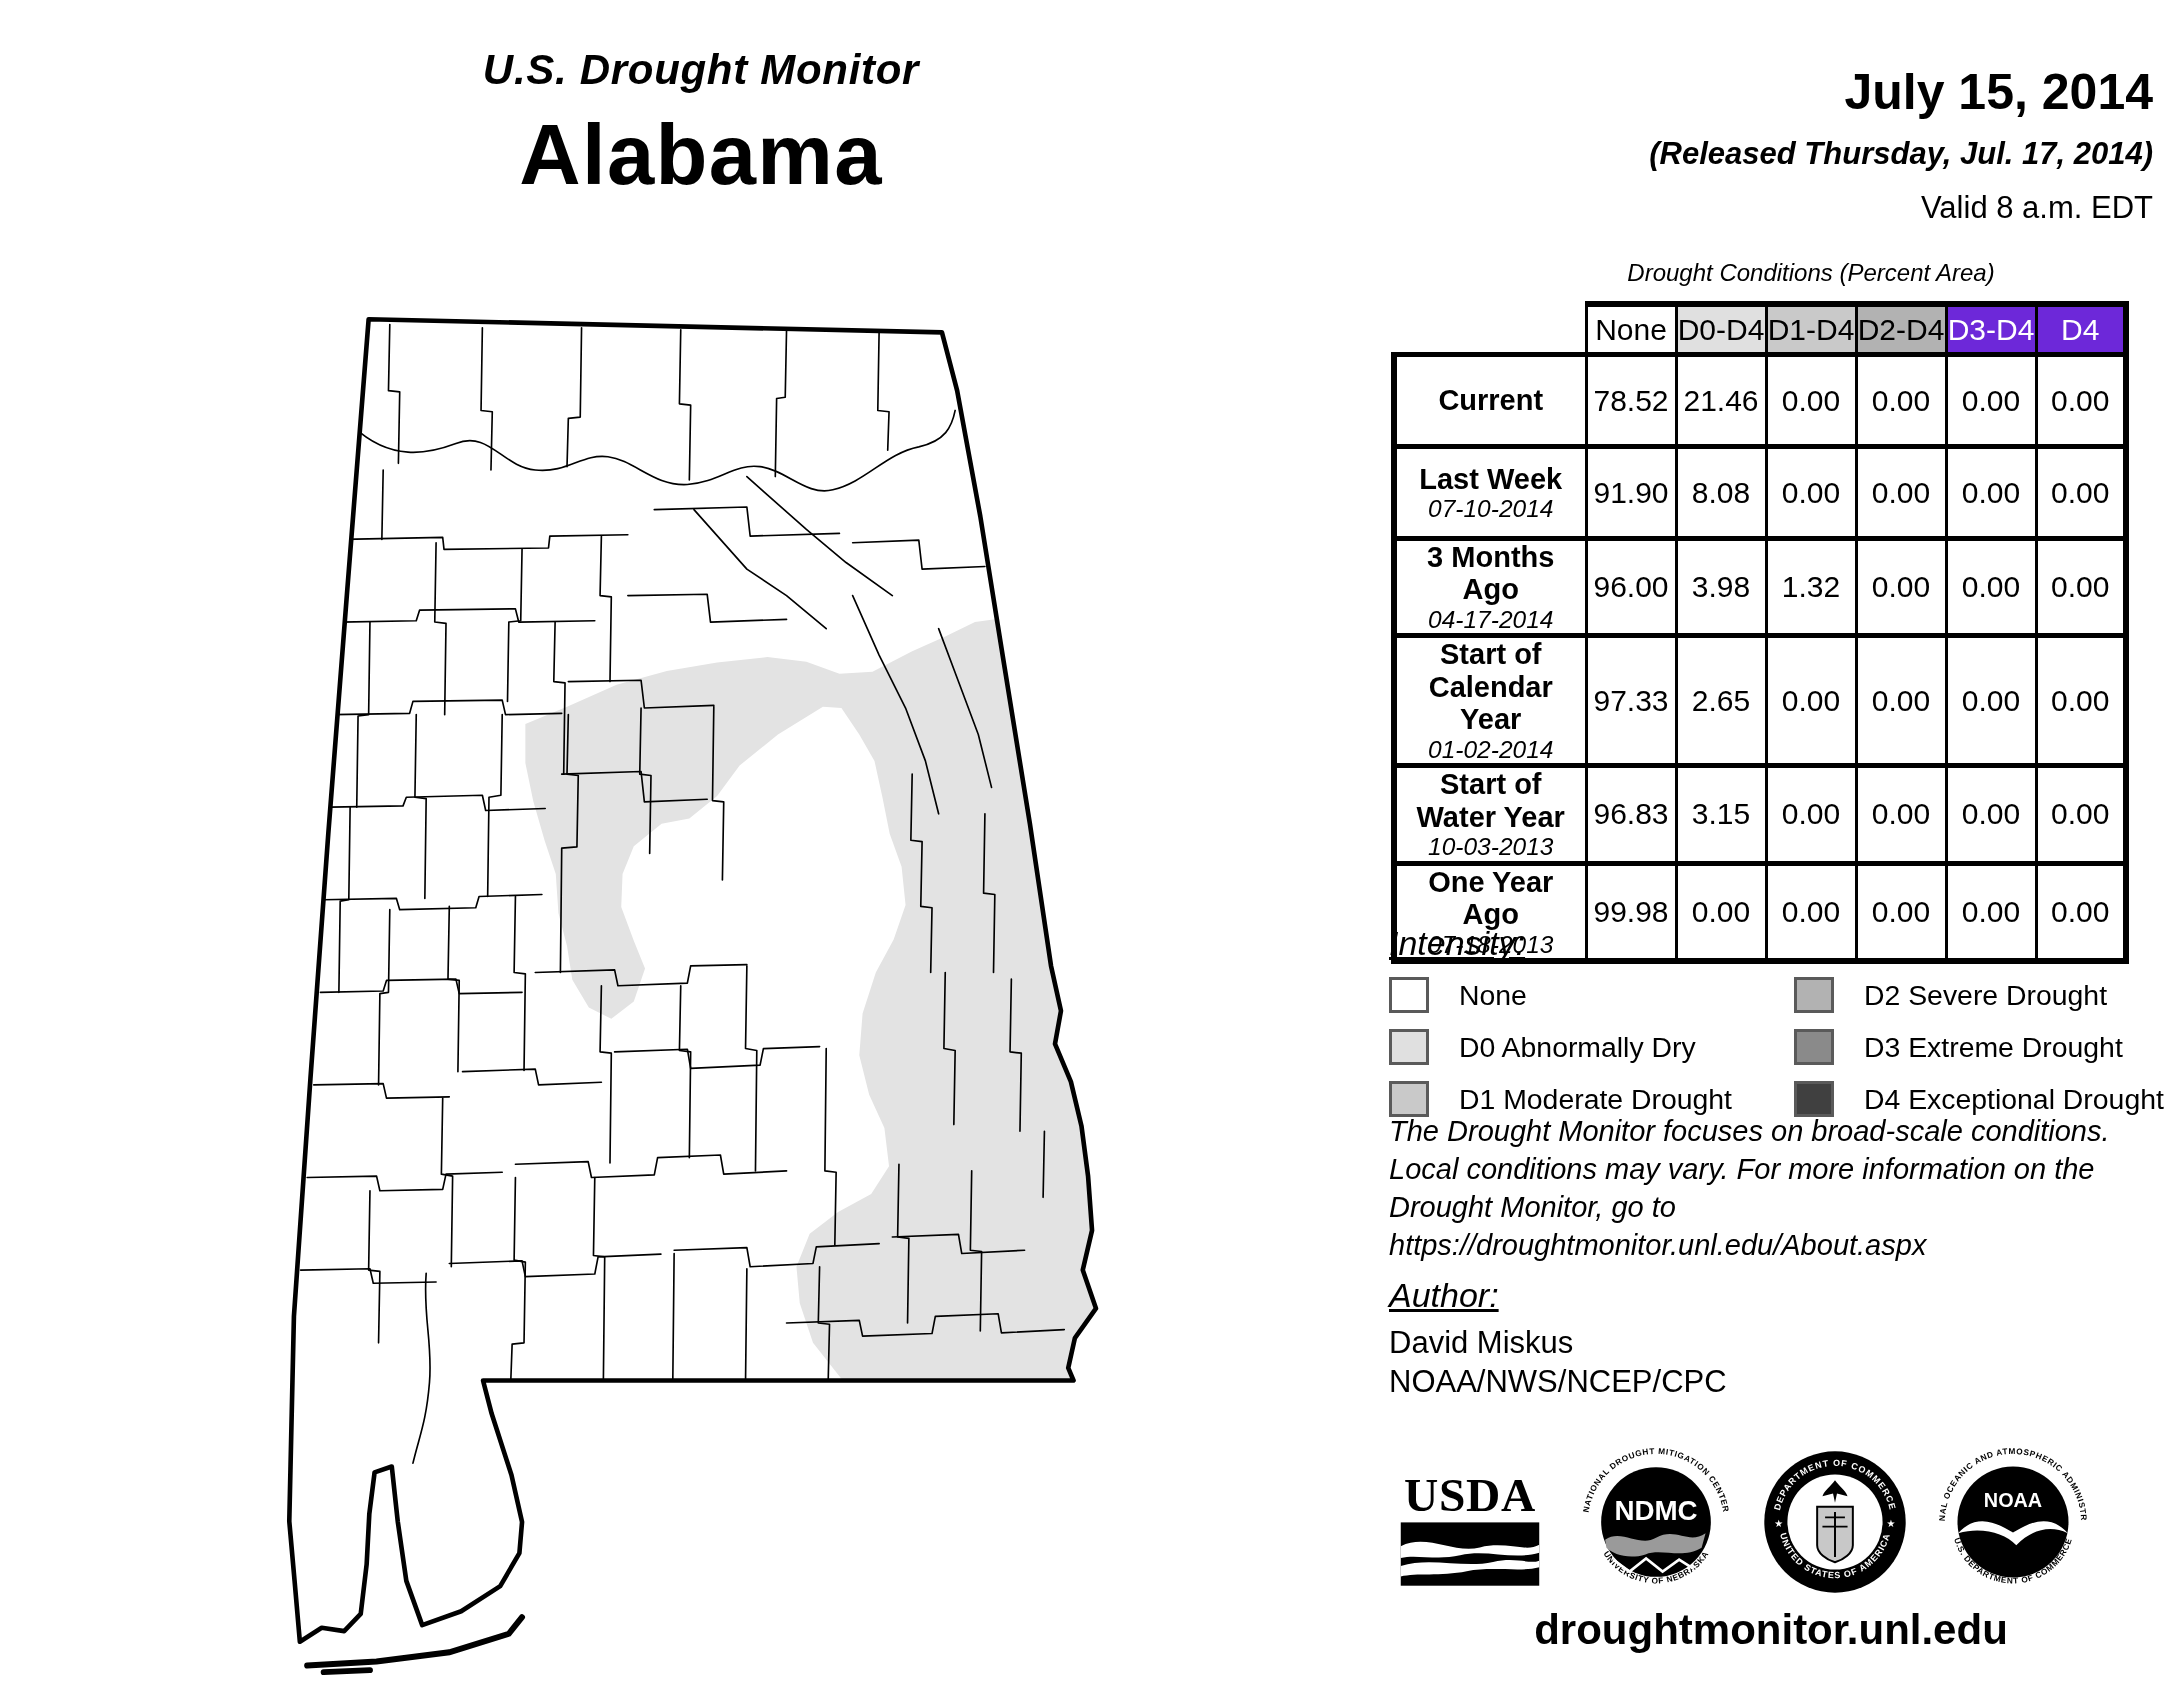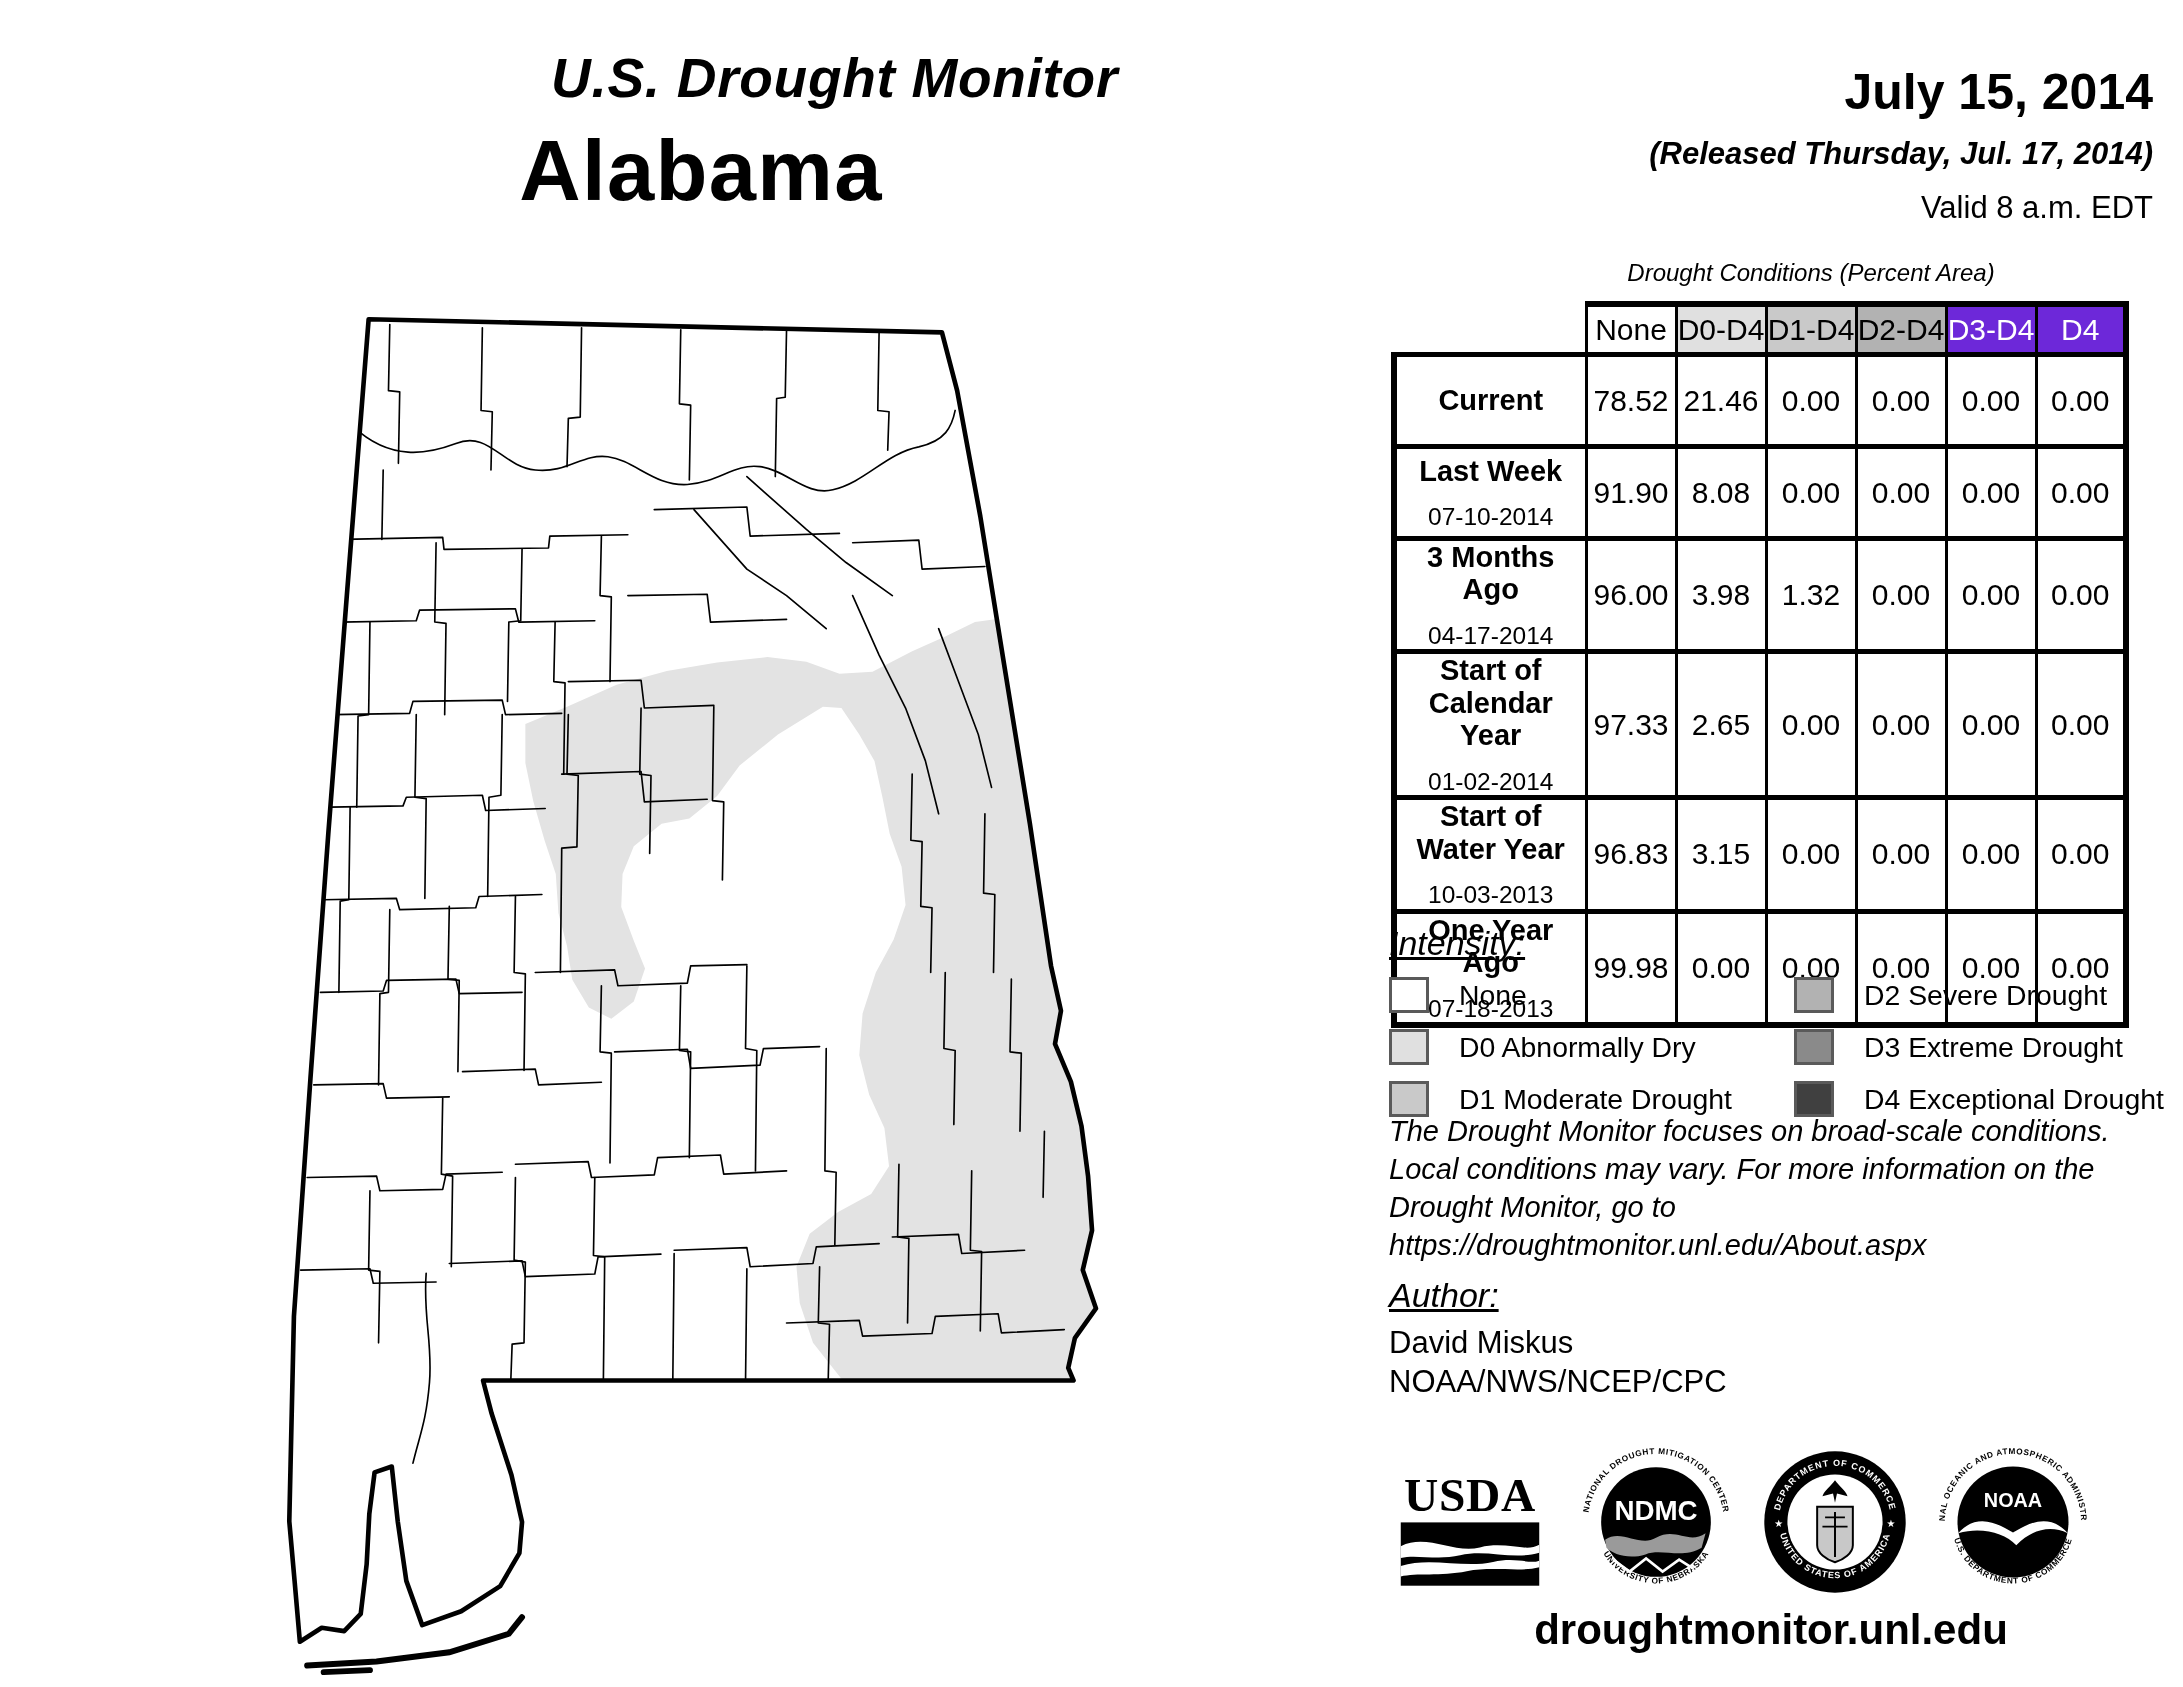--- a/index.html
+++ b/index.html
@@ -2,21 +2,21 @@
 <html style="font-size:10.6px"><head>
 <meta charset="utf-8">
 <style>
   html,body{margin:0;padding:0;background:#fff;}
   .page{position:relative;width:2183px;height:1687px;background:#fff;overflow:hidden;
         font-family:"Liberation Sans",sans-serif;color:#000;}
   .abs{position:absolute;}
 
   
   .title-block{left:284px;top:46px;width:834px;text-align:center;}
-  .us-dm-title{font-size:55px;font-weight:bold;font-style:italic;letter-spacing:0.7px;text-align:right;}
+  .us-dm-title{font-size:42px;font-weight:bold;font-style:italic;letter-spacing:0.7px;}
   .state-title{font-size:85px;font-weight:bold;margin-top:12px;letter-spacing:1.3px;}
 
   
   .date-block{left:1389px;top:63px;width:764px;text-align:right;}
   .dm-date{font-size:50px;font-weight:bold;}
   .dm-released{font-size:31px;font-weight:bold;font-style:italic;margin-top:14.6px;}
   .dm-valid{font-size:31px;font-weight:normal;margin-top:18.5px;}
 
   
   .tbl-title{left:1528px;top:259px;width:566px;text-align:center;
@@ -24,21 +24,21 @@
   table.dm{border-collapse:collapse;table-layout:fixed;}
   .tbl-wrap{left:1391px;top:301px;}
   table.dm td{border:3.3px solid #000;text-align:center;vertical-align:middle;
               font-size:30px;padding:0;}
   table.dm td.corner{border:none;background:#fff;}
   table.dm tr.hdr td{height:45px;border-top-width:6.6px;font-size:30px;}
   table.dm tr.data td{height:87px;border-top-width:5.3px;border-bottom-width:5.3px;}
   table.dm td.rowlab{font-weight:bold;font-size:29px;border-left-width:6px;line-height:1.12;}
   table.dm td.last{border-right-width:6px;}
   table.dm tr.data:last-child td{border-bottom-width:6.6px;}
-  .rowdate{font-weight:normal;font-size:24.5px;margin-top:16px;}
+  .rowdate{font-weight:normal;font-style:italic;font-size:24.5px;margin-top:0;}
   .c-none{background:#ffffff;color:#000;}
   .c-d0{background:#e0e0e0;color:#000;}
   .c-d1{background:#c9c9c9;color:#000;}
   .c-d2{background:#b2b2b2;color:#000;}
   .c-d3{background:#6d28d9;color:#fff;}
   .c-d4{background:#6d28d9;color:#fff;}
 
   
   .legend-title{left:1389px;top:924px;font-size:34px;font-style:italic;
                 text-decoration:underline;}

